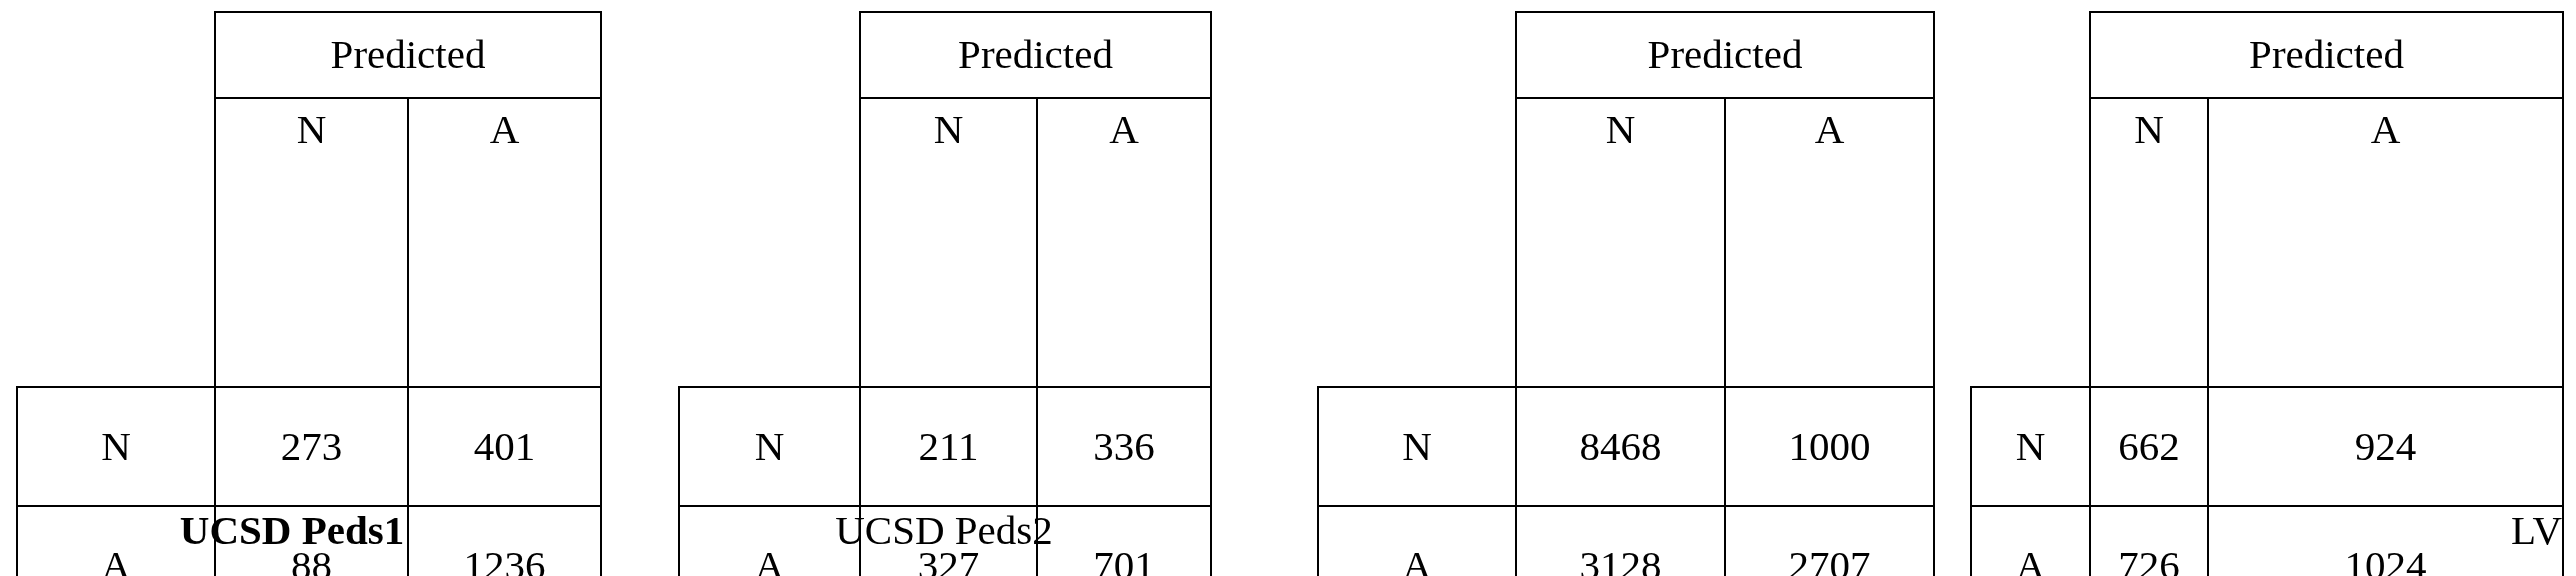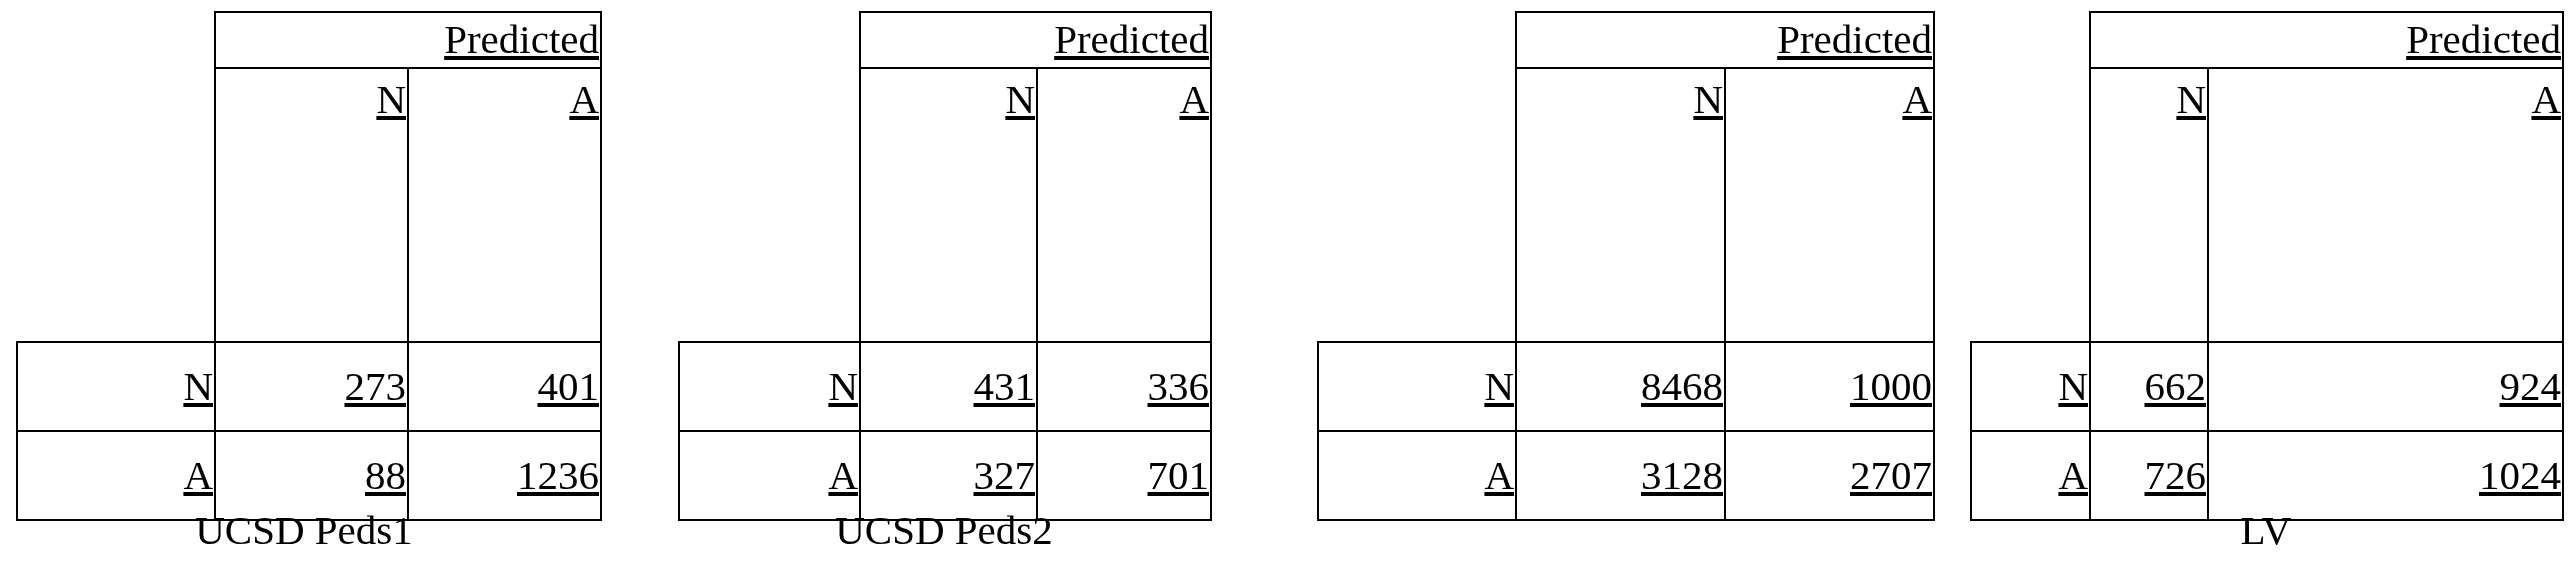--- a/index.html
+++ b/index.html
@@ -31,26 +31,25 @@
   
   .cm-table {
     position: absolute;
     border-collapse: collapse;
     table-layout: fixed;
     font-size: 41px;
     line-height: 1;
   }
 
   .cm-table td {
-    padding: 1px;
-    text-align: right;
+    padding: 16px;
+    text-align: center;
     vertical-align: middle;
     font-weight: normal;
     white-space: nowrap;
-    text-decoration: underline;
   }
 
   
   td.corner-spacer {
     border: none;
   }
 
   
   td.predicted-header {
     border: 2.1px solid #000;
@@ -116,21 +115,21 @@
           <td class="value-cell">273</td>
           <td class="value-cell">401</td>
         </tr>
         <tr>
           <td class="row-label">A</td>
           <td class="value-cell">88</td>
           <td class="value-cell">1236</td>
         </tr>
       </tbody>
     </table>
-    <div class="caption" style="left:12px; top:510px; width:584px;">UCSD Peds1</div>
+    <div class="caption" style="left:0; top:510px; width:584px;font-weight:bold;">UCSD Peds1</div>
   </div>
 
   <div class="matrix-block" style="left:664px; width:565px;">
     <table class="cm-table" style="left:14px; top:10.6px; width:532px;">
       <colgroup>
         <col style="width:181px">
         <col style="width:177px">
         <col style="width:174px">
       </colgroup>
       <tbody>
@@ -138,21 +137,21 @@
           <td class="corner-spacer"></td>
           <td class="predicted-header" colspan="2">Predicted</td>
         </tr>
         <tr>
           <td class="corner-spacer"></td>
           <td class="col-header">N</td>
           <td class="col-header">A</td>
         </tr>
         <tr>
           <td class="row-label">N</td>
-          <td class="value-cell">431</td>
+          <td class="value-cell">211</td>
           <td class="value-cell">336</td>
         </tr>
         <tr>
           <td class="row-label">A</td>
           <td class="value-cell">327</td>
           <td class="value-cell">701</td>
         </tr>
       </tbody>
     </table>
     <div class="caption" style="left:14px; top:510px; width:532px;text-align:center;">UCSD Peds2</div>
@@ -211,17 +210,17 @@
           <td class="value-cell">662</td>
           <td class="value-cell">924</td>
         </tr>
         <tr>
           <td class="row-label">A</td>
           <td class="value-cell">726</td>
           <td class="value-cell">1024</td>
         </tr>
       </tbody>
     </table>
-    <div class="caption" style="left:14px; top:510px; width:592px;">LV</div>
+    <div class="caption" style="left:14px; top:510px; width:592px;text-align:right;">LV</div>
   </div>
 
 </div>
 
 
 </body></html>

